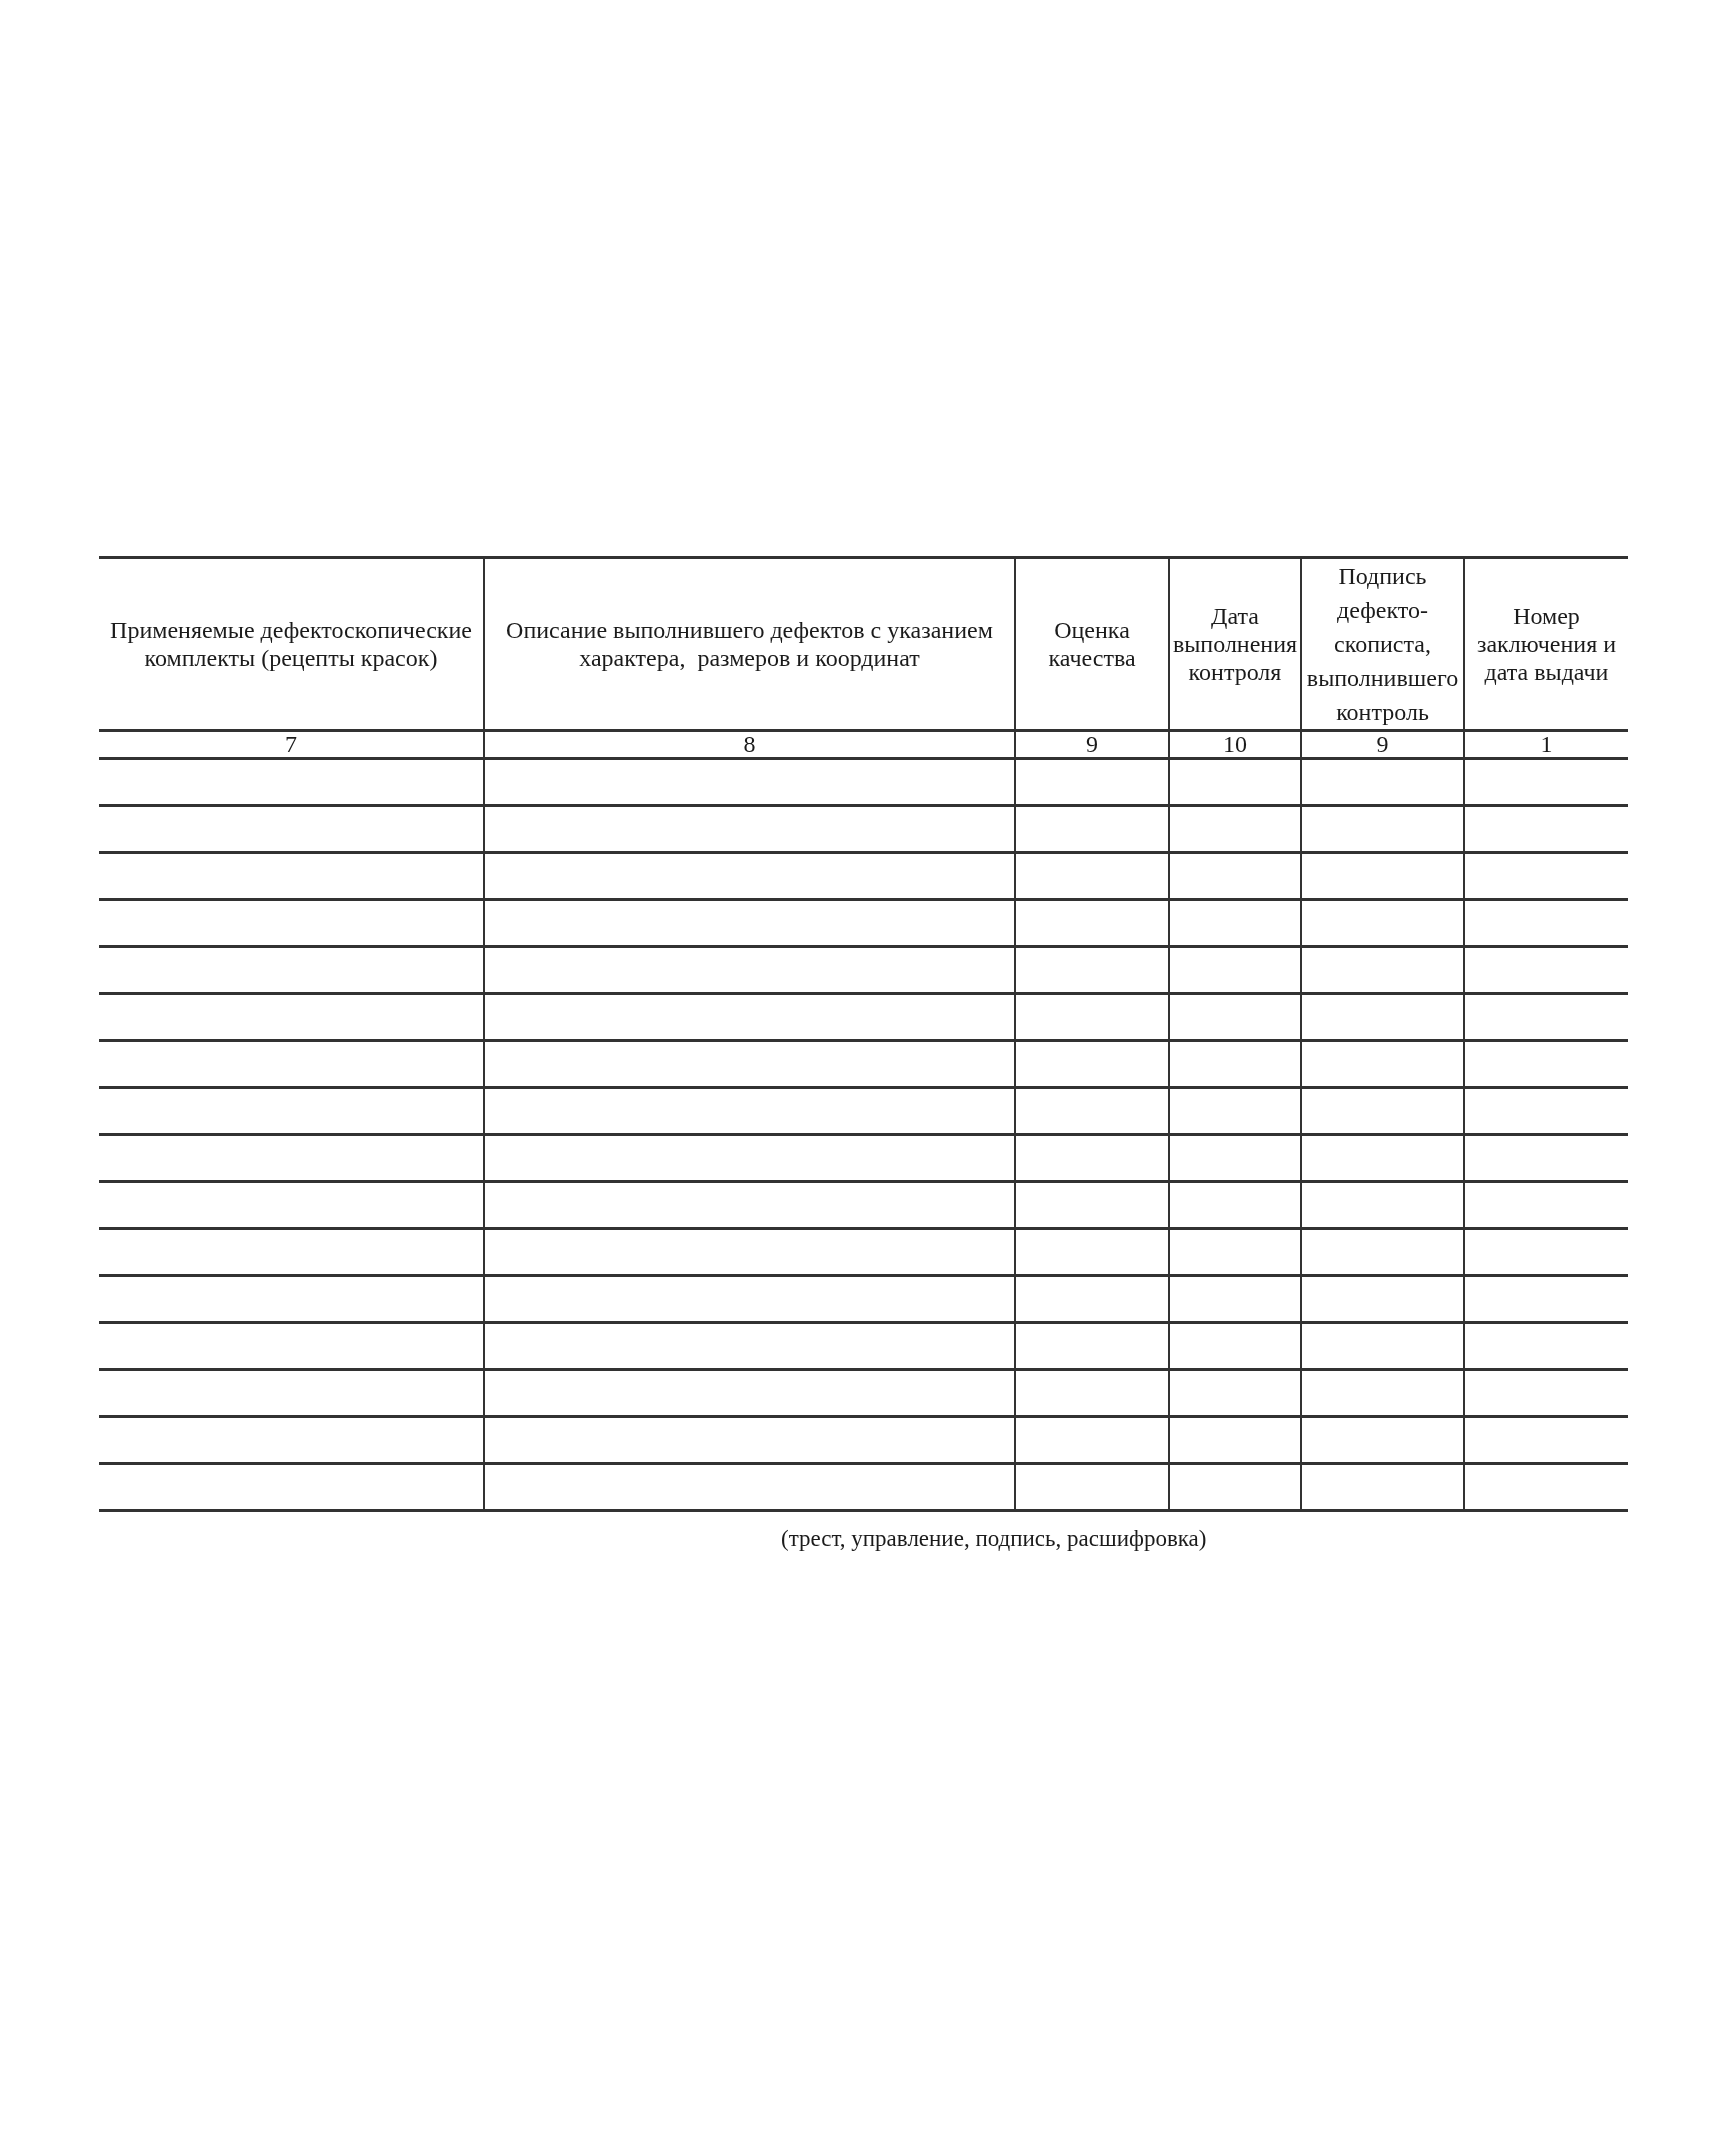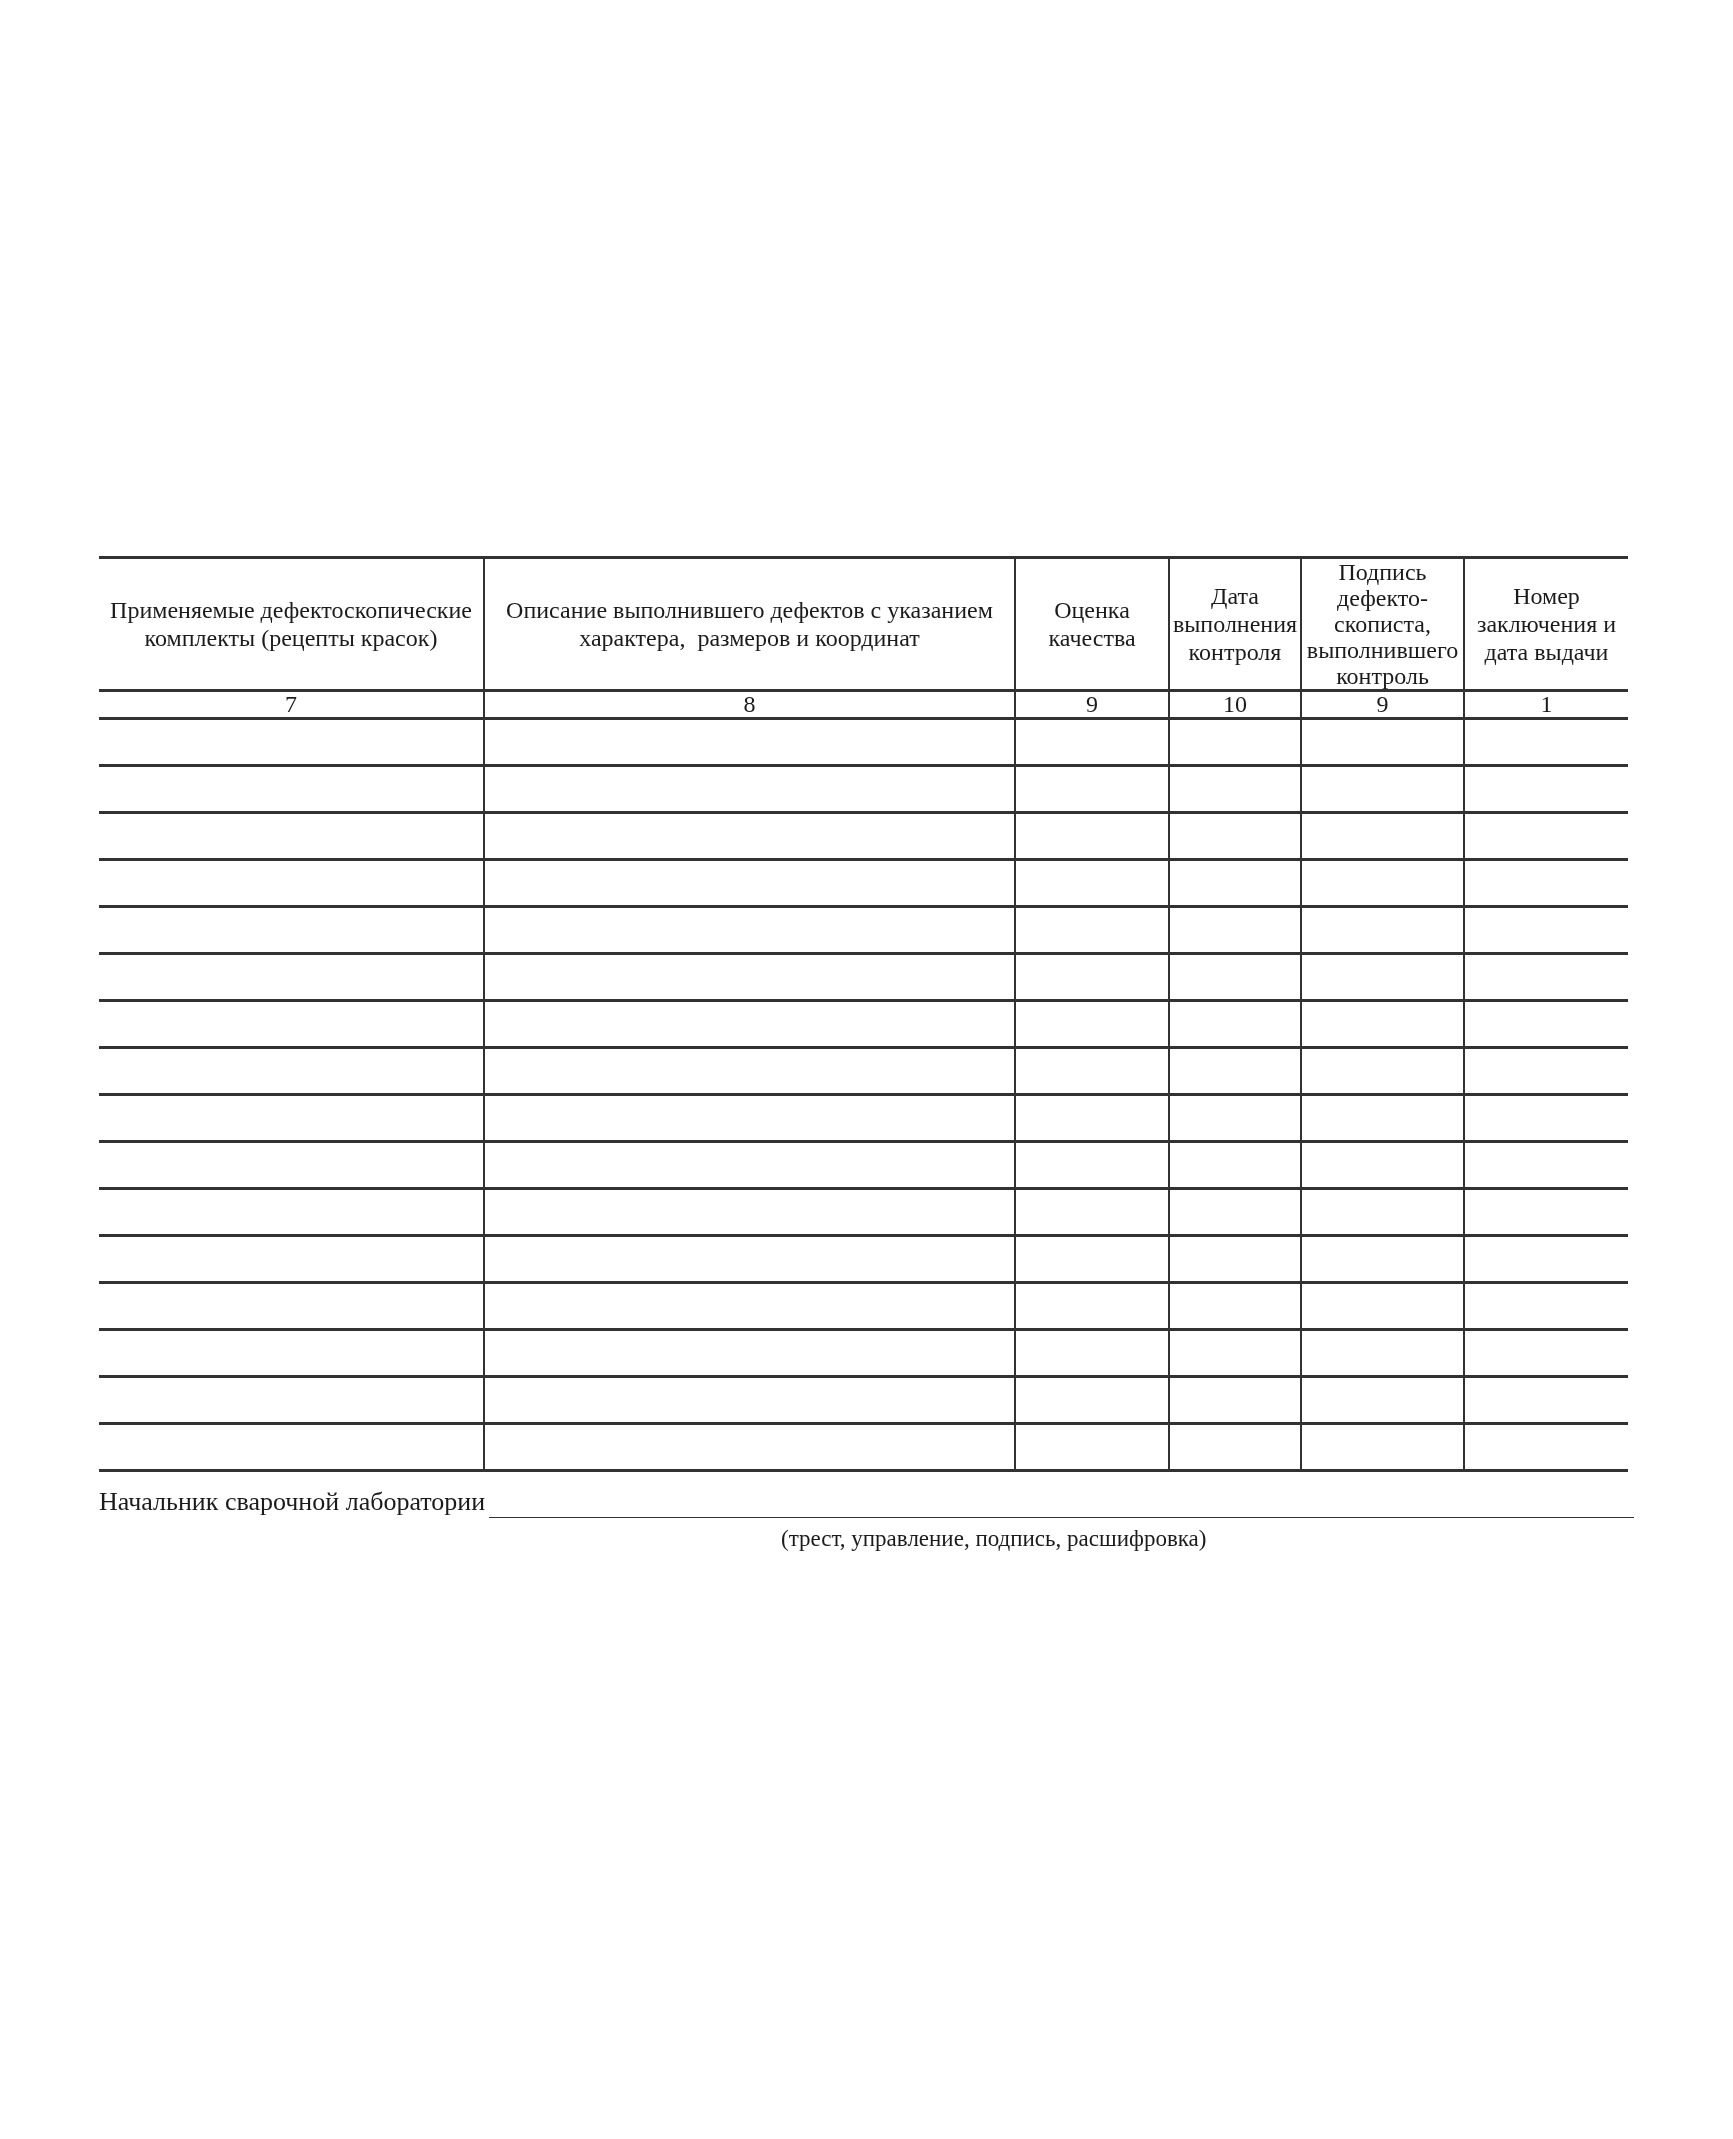--- a/index.html
+++ b/index.html
@@ -41,21 +41,21 @@
   table.log th:first-child, table.log td:first-child { border-left: none; }
   table.log th:last-child,  table.log td:last-child  { border-right: none; }
 
   tr.header-row th {
     height: 127px;
     font-size: 24px;
     line-height: 28px;
     border-bottom: 3.7px solid #323232;
   }
   tr.header-row th .hlabel { white-space: pre-wrap; display: inline-block; }
-  tr.header-row th.th-podpis { line-height: 26px; }
+  tr.header-row th.th-podpis { line-height: 34px; }
 
   tr.num-row td {
     height: 24.5px;
     font-size: 24px;
     line-height: 24.5px;
     border-bottom: 3.7px solid #323232;
   }
 
   tbody.body-rows td {
     height: 44px;
@@ -272,20 +272,16 @@
           <td></td>
           <td></td>
           <td></td>
           <td></td>
           <td></td>
           <td></td>
         </tr>
       </tbody>
   </table>
 
-  <div class="signature-row">
-    <span class="sig-label">Начальник сварочной лаборатории</span>
-    <span class="sig-line"></span>
-  </div>
   <div class="sig-caption">(трест, управление, подпись, расшифровка)</div>
 
 </div>
 
 
 </body></html>

